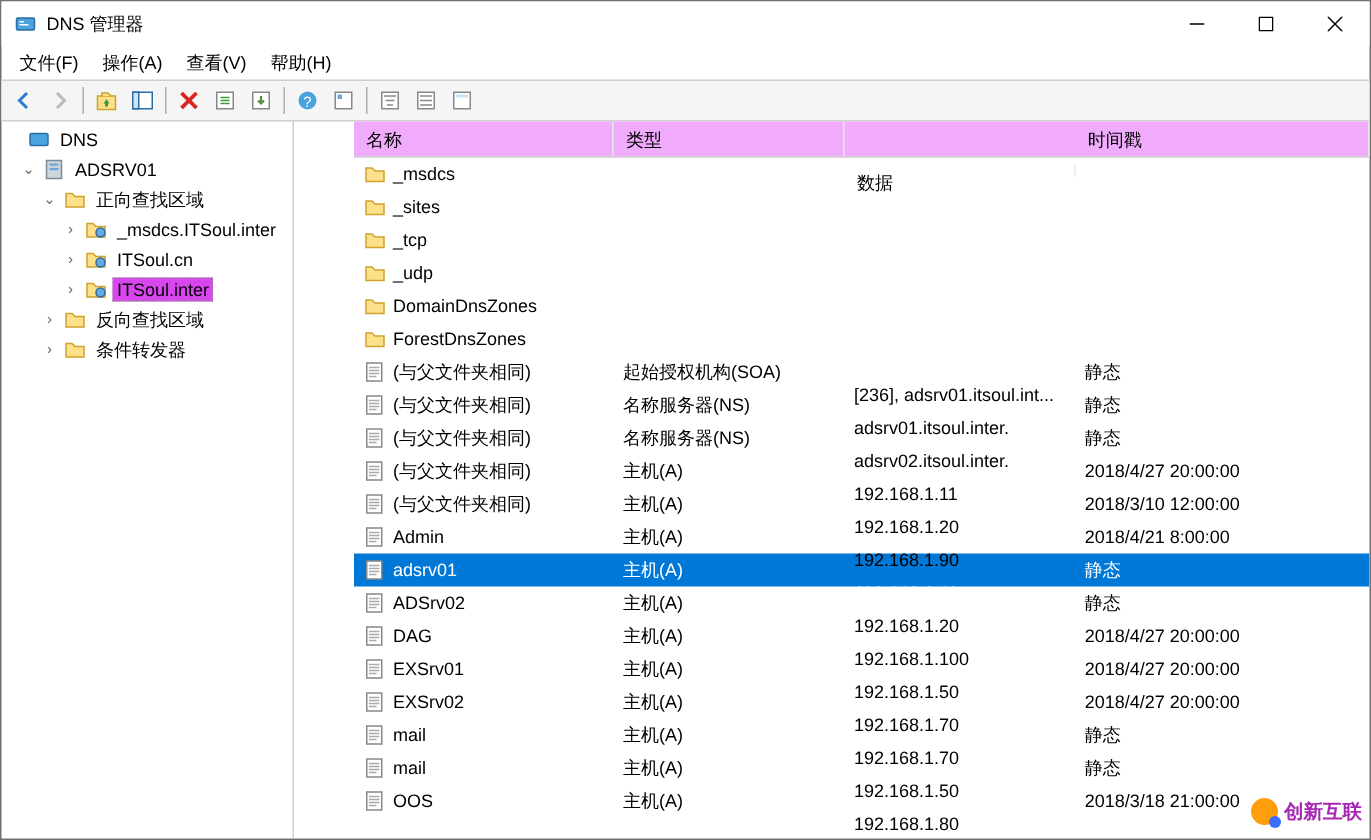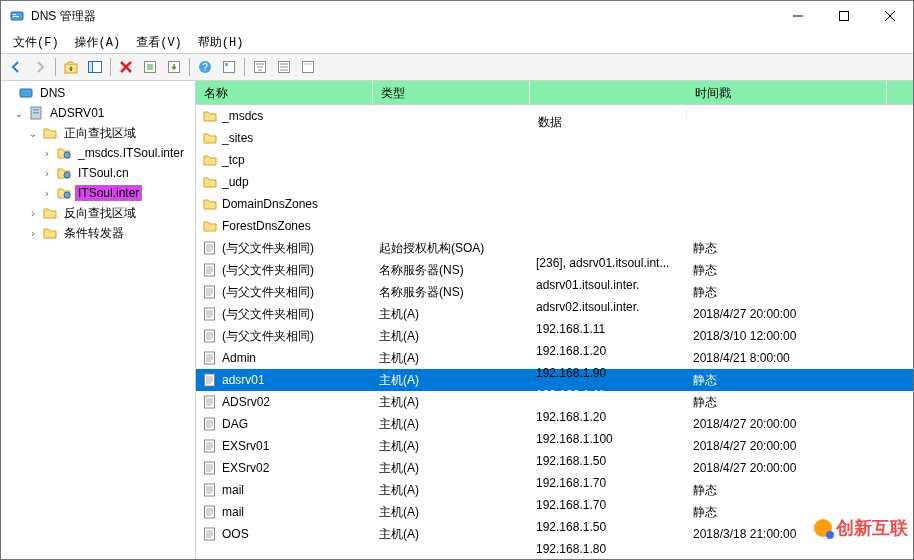--- a/index.html
+++ b/index.html
@@ -4,51 +4,51 @@
 <style>
 * { box-sizing: border-box; margin: 0; padding: 0; }
 body { font-family: "Microsoft YaHei", "Segoe UI", Tahoma, sans-serif; font-size: 12px; background: #fff; color: #000; user-select: none; overflow: hidden; }
 .window { width: 914px; height: 560px; border: 1px solid #707070; display: flex; flex-direction: column; background: #fff; }
 
 .titlebar { height: 30px; display: flex; align-items: center; padding: 0 0 0 8px; background: #fff; }
 .titlebar .icon { width: 16px; height: 16px; margin-right: 6px; }
 .titlebar .title { flex: 1; font-size: 12px; }
 .titlebar .winbtn { width: 46px; height: 30px; display: flex; align-items: center; justify-content: center; font-family: "Segoe MDL2 Assets", sans-serif; }
 
-.menubar { height: 22px; display: flex; align-items: center; padding: 0 4px; font-family: Liberation Mono, monospace; }
+.menubar { height: 22px; display: flex; align-items: center; padding: 0 4px; }
 .menubar .item { padding: 2px 8px; }
 
 .toolbar { height: 28px; display: flex; align-items: center; border-top: 1px solid #d0d0d0; border-bottom: 1px solid #d0d0d0; padding: 0 4px; gap: 2px; background: #f5f5f5; }
 .toolbar .btn { width: 22px; height: 22px; display: flex; align-items: center; justify-content: center; border: 1px solid transparent; }
 .toolbar .sep { width: 1px; height: 18px; background: #b0b0b0; margin: 0 2px; }
 
-.client { flex: 1; display: flex; min-height: 0; }
+.client { flex: 1; display: flex; min-height: 0; gap: 40px; }
 .tree-pane { width: 195px; border-right: 1px solid #d0d0d0; overflow: auto; padding: 2px 0; }
 .list-pane { flex: 1; display: flex; flex-direction: column; min-width: 0; }
 
 .tree-row { display: flex; align-items: center; height: 20px; padding-right: 4px; white-space: nowrap; }
 .tree-row .expander { width: 12px; text-align: center; color: #666; font-size: 10px; cursor: pointer; }
 .tree-row .ticon { width: 16px; height: 16px; margin: 0 3px; flex-shrink: 0; }
 .tree-row .label { padding: 1px 3px; }
 .tree-row.sel .label { background: #d946ef; border: 1px dotted #888; padding: 0 2px; }
 
-.list-header { display: flex; height: 24px; border-bottom: 1px solid #d0d0d0; background: #86efac; }
+.list-header { display: flex; height: 24px; border-bottom: 1px solid #d0d0d0; background: #f0abfc; }
 .list-header .col { padding: 4px 8px; border-right: 1px solid #e8e8e8; font-size: 12px; }
 .list-body { flex: 1; overflow: auto; }
 .list-row { display: flex; height: 22px; align-items: center; }
 .list-row .cell { padding: 0 6px; display: flex; align-items: center; overflow: hidden; white-space: nowrap; }
 .list-row .cell .ricon { width: 16px; height: 16px; margin-right: 4px; flex-shrink: 0; }
 .list-row.sel { background: #0078d7; color: #fff; }
 
 .c0 { width: 177px; }
 .c1 { width: 157px; }
 .c2 { width: 157px; margin-top: 29px; }
 .c3 { width: 200px; }
 
-.watermark { position: absolute; right: 6px; bottom: 20px; display: flex; align-items: center; font-size: 18px; font-weight: 600; color: #ef4444; gap: 4px; opacity: .95; }
+.watermark { position: absolute; right: 6px; bottom: 10px; display: flex; align-items: center; font-size: 13px; font-weight: 600; color: #a21caf; gap: 4px; opacity: .95; }
 .watermark .dot { width: 18px; height: 18px; border-radius: 50%; background: #f90; position: relative; }
 .watermark .dot:after { content: ""; position: absolute; right: -2px; bottom: -2px; width: 8px; height: 8px; border-radius: 50%; background: #36f; }
 
 
 svg { display: block; }
 </style>
 </head>
 <body>
 
 <div class="window">

